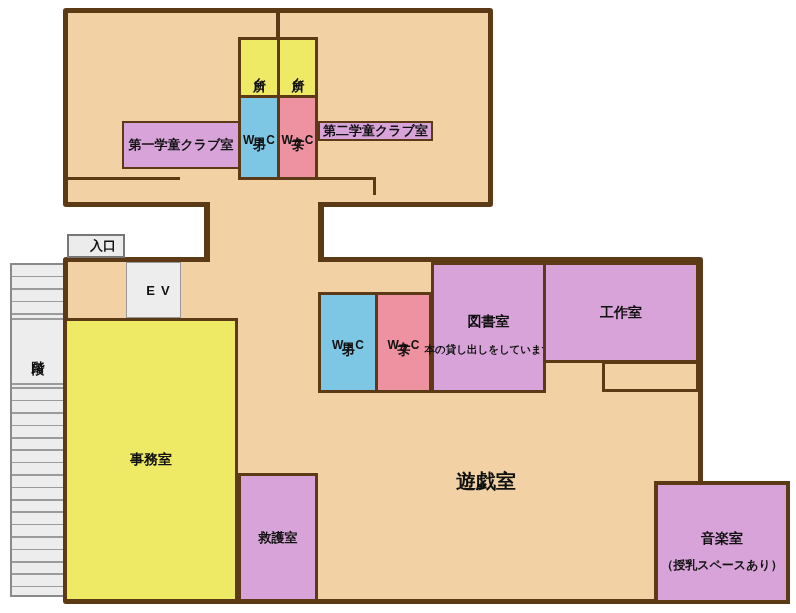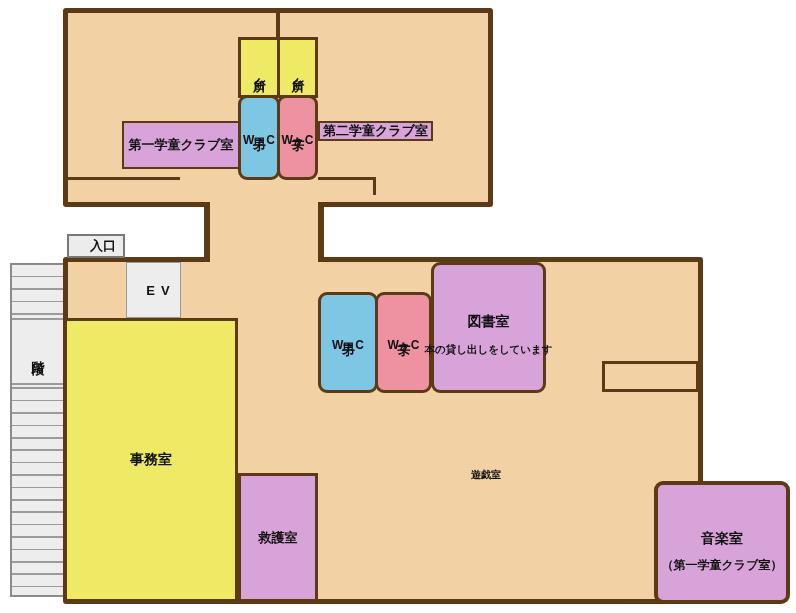--- a/index.html
+++ b/index.html
@@ -8,21 +8,21 @@
   }
   *{margin:0;padding:0;box-sizing:border-box;}
   html,body{background:#ffffff;}
   #plan{
     position:relative;width:796px;height:613px;background:#ffffff;overflow:hidden;
     font-family:"Liberation Sans","DejaVu Sans",sans-serif;color:var(--ink);
     font-weight:bold;
   }
   .abs{position:absolute;}
   .flexc{display:flex;align-items:center;justify-content:center;}
-  .colc{display:flex;flex-direction:column;align-items:center;justify-content:center;border-radius:9px;}
+  .colc{display:flex;flex-direction:column;align-items:center;justify-content:center;}
   .vtext{writing-mode:vertical-rl;text-orientation:upright;letter-spacing:2px;}
   .lbl{font-size:14px;}
   .sm{font-size:13px;}
 
   
   #upper-wing{left:63px;top:8px;width:430px;height:199px;background:var(--floor);
     border:5px solid var(--wall);border-radius:3px;z-index:1;}
   #main-wing{left:63px;top:257px;width:640px;height:347px;background:var(--floor);
     border:5px solid var(--wall);border-radius:3px;z-index:1;}
   #corridor-neck{left:204px;top:202px;width:120px;height:60px;background:var(--floor);
@@ -72,21 +72,21 @@
     border:3px solid var(--wall);z-index:4;}
   #wc-girls-lower{left:375px;top:292px;width:57px;height:101px;background:var(--pink);
     border:3px solid var(--wall);z-index:4;}
   #library-room{left:431px;top:262px;width:115px;height:131px;background:var(--purple);
     border:3px solid var(--wall);z-index:4;padding-top:14px;}
   #library-note{font-size:10.5px;margin-top:12px;white-space:nowrap;}
   #craft-room{left:543px;top:262px;width:156px;height:101px;background:var(--purple);
     border:3px solid var(--wall);z-index:4;}
   #craft-alcove{left:602px;top:361px;width:97px;height:31px;background:var(--floor);
     border:3px solid var(--wall);z-index:5;}
-  #play-room-label{left:436px;top:468px;width:100px;text-align:center;z-index:4;font-size:10px;}
+  #play-room-label{left:436px;top:468px;width:100px;text-align:center;z-index:4;font-size:20px;}
   #music-room{left:654px;top:481px;width:136px;height:123px;background:var(--purple);
     border:4px solid var(--wall);z-index:4;padding-top:18px;}
   #music-note{font-size:12px;margin-top:9px;white-space:nowrap;}
 </style>
 </head>
 <body>
 
 <div id="plan">
 
   <div id="upper-wing" class="abs"></div>
@@ -142,20 +142,23 @@
     <span class="wc-sub">W・C</span>
   </div>
   <div id="wc-girls-lower" class="abs colc">
     <span class="vtext wc-name">女子</span>
     <span class="wc-sub">W・C</span>
   </div>
   <div id="library-room" class="abs colc">
     <span class="lbl">図書室</span>
     <span id="library-note">本の貸し出しをしています</span>
   </div>
+  <div id="craft-room" class="abs flexc">
+    <span class="lbl">工作室</span>
+  </div>
   <div id="craft-alcove" class="abs"></div>
   <div id="play-room-label" class="abs">遊戯室</div>
   <div id="music-room" class="abs colc">
     <span class="lbl">音楽室</span>
-    <span id="music-note">（第一学童クラブ室）</span>
+    <span id="music-note">（授乳スペースあり）</span>
   </div>
 
 </div>
 
 </body></html>

